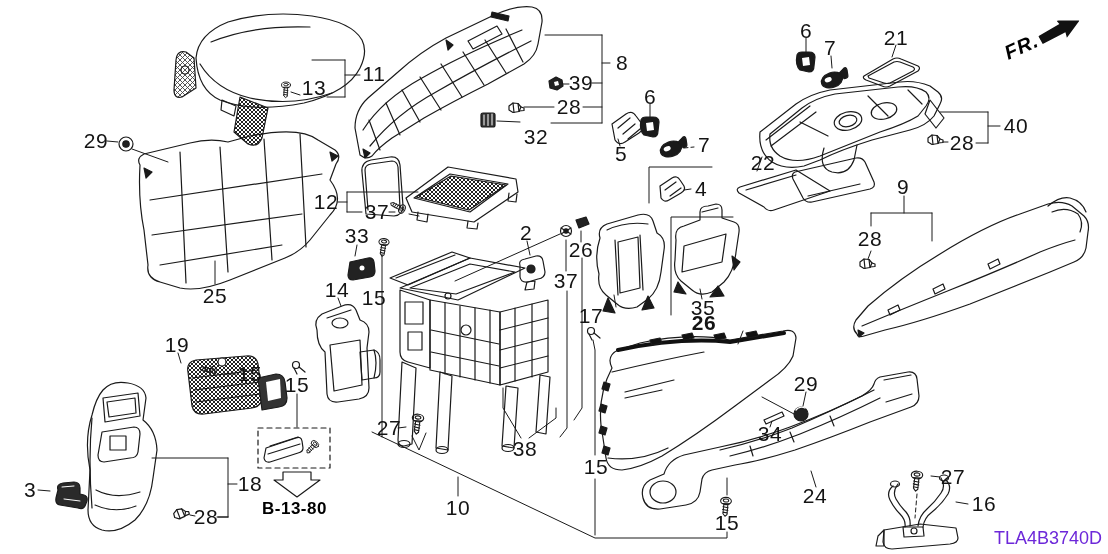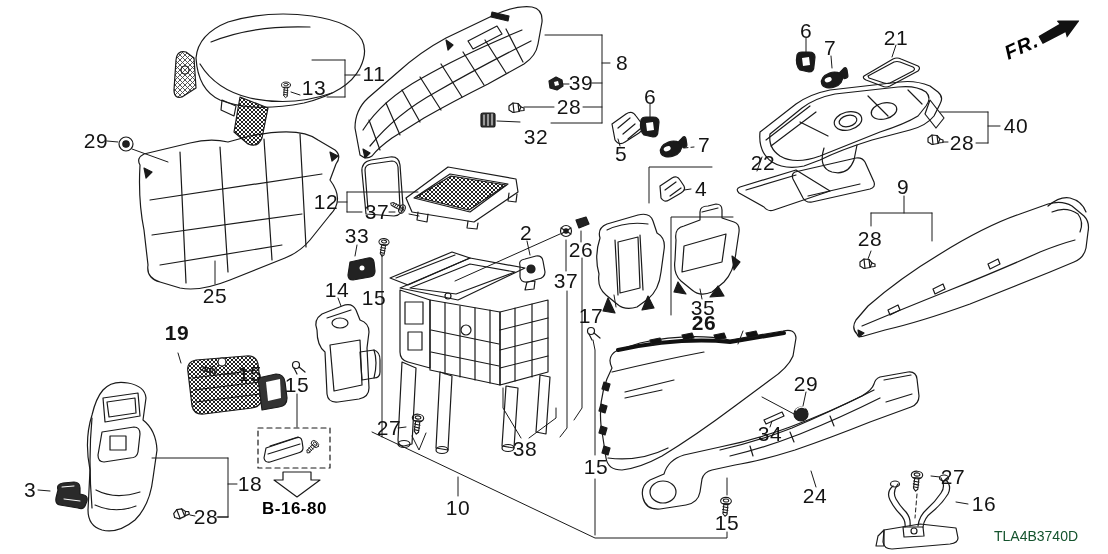--- a/index.html
+++ b/index.html
@@ -4,21 +4,21 @@
 <style>
   html,body{margin:0;padding:0;}
   body{width:1108px;height:554px;position:relative;background:#ffffff;overflow:hidden;
        font-family:"Liberation Sans", sans-serif;}
   #diagram-svg{position:absolute;left:0;top:0;z-index:1;}
   #labels-layer{position:absolute;left:0;top:0;width:1108px;height:554px;z-index:3;pointer-events:none;}
   .part-label{position:absolute;transform:translate(-50%,-50%);font-size:21px;color:#141414;
               white-space:nowrap;letter-spacing:0.5px;}
   .ref-label{position:absolute;left:262px;top:499px;font-size:17px;font-weight:bold;color:#000;
              letter-spacing:0.5px;z-index:3;}
-  .diagram-code{position:absolute;left:994px;top:528px;font-size:14px;color:#14532d;z-index:3;}
+  .diagram-code{position:absolute;left:994px;top:528px;font-size:18px;color:#6d28d9;z-index:3;}
   .fr-wrap{position:absolute;left:1002px;top:26px;z-index:3;transform:rotate(-24deg);
            display:flex;align-items:center;gap:2px;}
   .fr-text{font-size:20px;font-weight:bold;font-style:italic;color:#000;letter-spacing:1px;}
   .fr-arrow{width:44px;height:20px;background:#111;
             clip-path:polygon(0% 35%,55% 22%,52% 0%,100% 48%,58% 100%,60% 72%,2% 80%);}
 </style>
 </head>
 <body>
 
 <svg id="diagram-svg" width="1108" height="554" viewBox="0 0 1108 554" fill="none" stroke="#1a1a1a" stroke-width="1.2" stroke-linejoin="round" stroke-linecap="round">
@@ -350,21 +350,21 @@
 <div id="labels-layer">
     <span class="part-label" style="left: 374px; top: 74px;">11</span>
     <span class="part-label" style="left: 314px; top: 88px;">13</span>
     <span class="part-label" style="left: 96px; top: 141px;">29</span>
     <span class="part-label" style="left: 215px; top: 296px;">25</span>
     <span class="part-label" style="left: 326px; top: 202px;">12</span>
     <span class="part-label" style="left: 377px; top: 212px;">37</span>
     <span class="part-label" style="left: 357px; top: 236px;">33</span>
     <span class="part-label" style="left: 337px; top: 290px;">14</span>
     <span class="part-label" style="left: 374px; top: 298px;">15</span>
-    <span class="part-label" style="left: 177px; top: 333px; font-weight: bold;">19</span>
+    <span class="part-label" style="left: 177px; top: 345px;">19</span>
     <span class="part-label" style="left: 250px; top: 374px;">15</span>
     <span class="part-label" style="left: 297px; top: 385px;">15</span>
     <span class="part-label" style="left: 30px; top: 490px;">3</span>
     <span class="part-label" style="left: 250px; top: 484px;">18</span>
     <span class="part-label" style="left: 206px; top: 517px;">28</span>
     <span class="part-label" style="left: 389px; top: 428px;">27</span>
     <span class="part-label" style="left: 458px; top: 508px;">10</span>
     <span class="part-label" style="left: 525px; top: 449px;">38</span>
     <span class="part-label" style="left: 596px; top: 467px;">15</span>
     <span class="part-label" style="left: 727px; top: 523px;">15</span>
@@ -390,19 +390,19 @@
     <span class="part-label" style="left: 962px; top: 143px;">28</span>
     <span class="part-label" style="left: 903px; top: 187px;">9</span>
     <span class="part-label" style="left: 870px; top: 239px;">28</span>
     <span class="part-label" style="left: 806px; top: 384px;">29</span>
     <span class="part-label" style="left: 770px; top: 434px;">34</span>
     <span class="part-label" style="left: 815px; top: 496px;">24</span>
     <span class="part-label" style="left: 953px; top: 477px;">27</span>
     <span class="part-label" style="left: 984px; top: 504px;">16</span>
   </div>
 
-<div class="ref-label">B-16-80</div>
+<div class="ref-label">B-13-80</div>
 <div class="diagram-code">TLA4B3740D</div>
 
 <div class="fr-wrap">
   <span class="fr-text">FR.</span>
   <span class="fr-arrow"></span>
 </div>
 
 </body></html>

